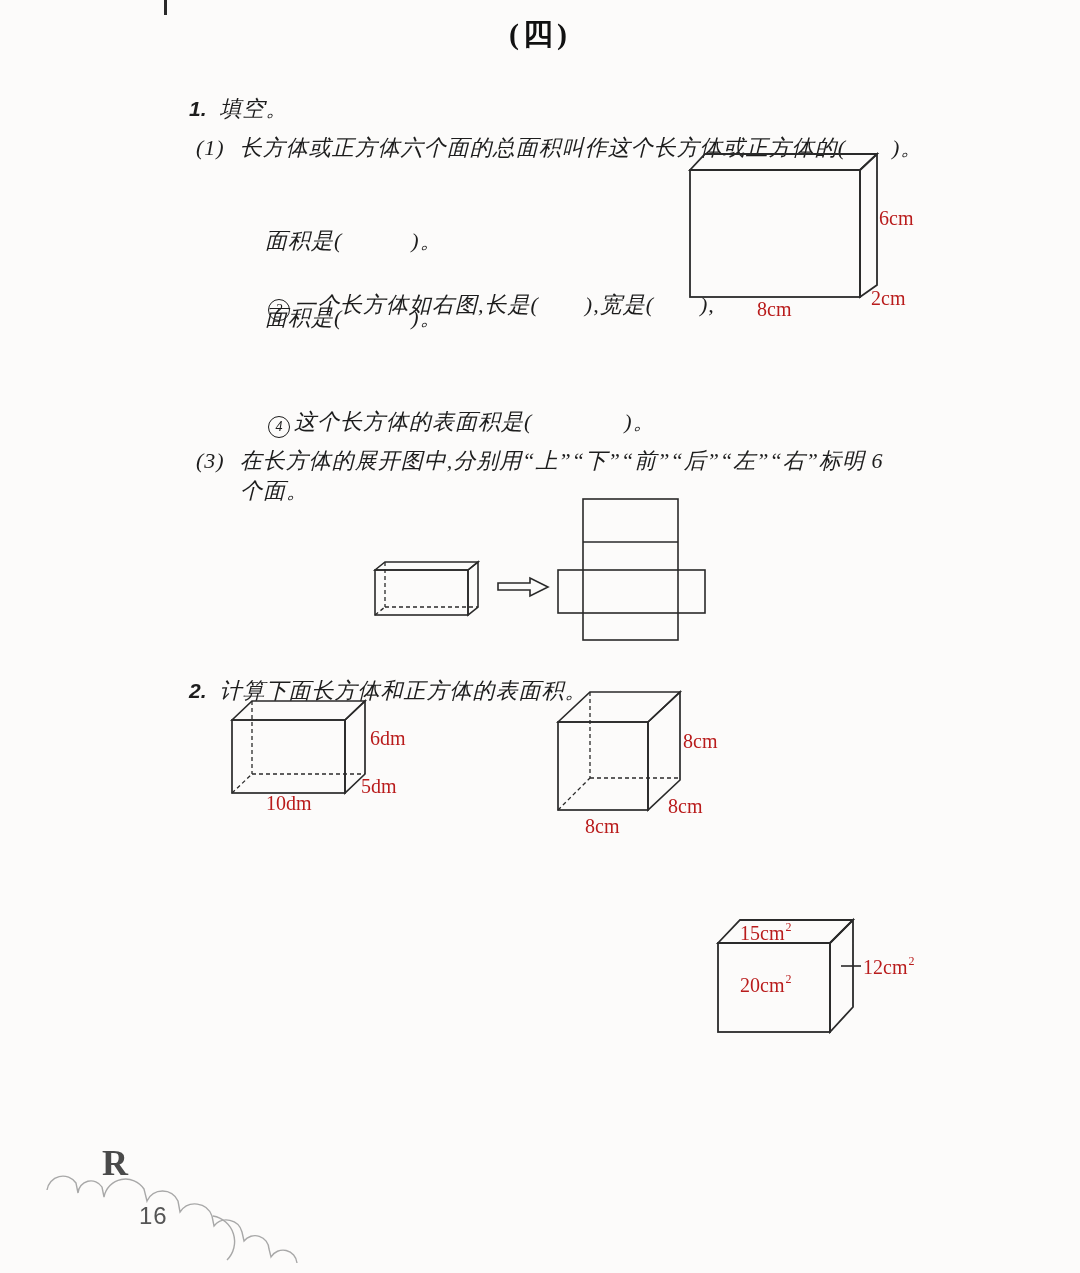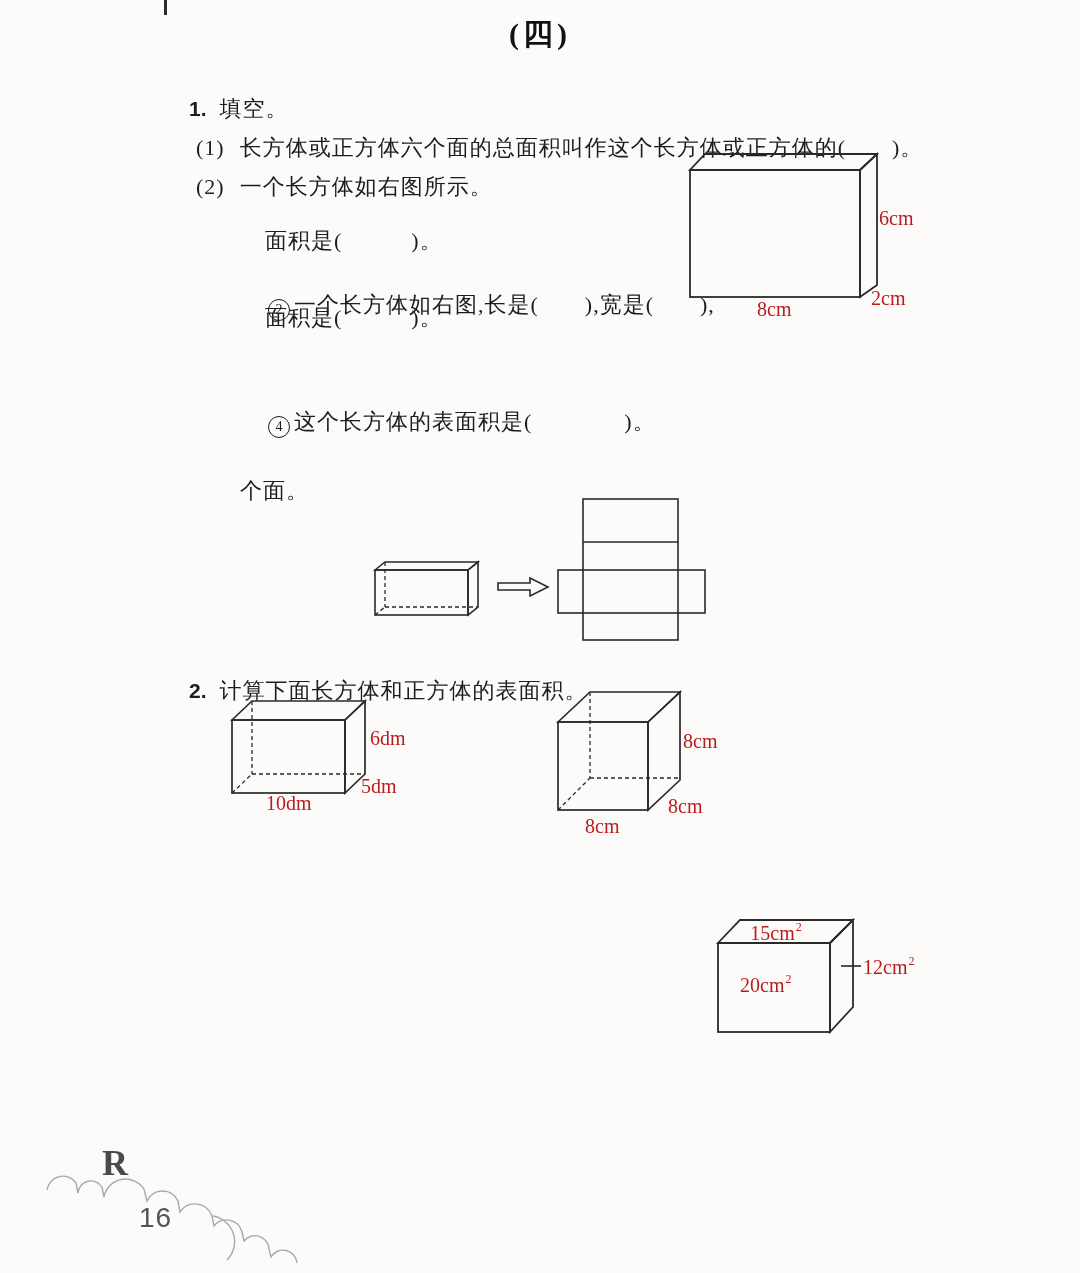--- a/index.html
+++ b/index.html
@@ -6,42 +6,42 @@
   .page{
     position:relative;width:1080px;height:1273px;margin:0 auto;
     background:#fcfbfa;color:#1f1f1f;overflow:hidden;
     font-family:"Liberation Serif",serif;
   }
   .top-mark{position:absolute;left:164px;top:0;width:3px;height:15px;background:#2a2a2a;}
   .title{
     position:absolute;left:0;right:0;top:14px;text-align:center;
     font-size:30px;font-weight:bold;letter-spacing:4px;color:#111;
   }
-  .line{position:absolute;font-size:22px;letter-spacing:1px;white-space:pre;color:#1d1d1d;}
+  .line{position:absolute;font-size:22px;letter-spacing:1px;white-space:pre;color:#1d1d1d;font-style:italic;}
   .qnum{font-family:"Liberation Sans",sans-serif;font-weight:bold;font-size:21px;margin-right:13px;letter-spacing:0;}
   .plabel{margin-right:15px;}
   .circ{
     display:inline-block;width:20px;height:20px;line-height:20px;margin-right:4px;
     border:1.5px solid #1d1d1d;border-radius:50%;text-align:center;
     font-size:14px;letter-spacing:0;vertical-align:-2px;
   }
   .fig{position:absolute;}
   .fig svg{position:absolute;left:0;top:0;overflow:visible;}
   .fig-label{
     position:absolute;font-size:20px;letter-spacing:0;color:#b91c1c;white-space:nowrap;
     font-family:"Liberation Serif",serif;
   }
   .fig-label sup{font-size:12px;position:relative;top:-1px;margin-left:1px;}
-  .centered{text-align:center;}
+  .centered{}
   .logo{
     position:absolute;left:102px;top:1142px;font-size:36px;color:#4a4a4a;
     font-family:"Liberation Serif",serif;font-weight:bold;
   }
   .pagenum{
-    position:absolute;left:139px;top:1202px;font-size:28px;color:#555;
+    position:absolute;left:139px;top:1202px;font-size:24px;color:#555;
     font-family:"Liberation Sans",sans-serif;letter-spacing:1px;
   }
   .clouds{position:absolute;left:45px;top:1150px;}
 </style>
 </head>
 <body>
 
 <div class="page">
 
   <div class="top-mark"></div>
@@ -49,36 +49,36 @@
   <div class="title">(四)</div>
 
   <div class="line" style="left:163px;top:68px">
     <span class="qnum">1.</span><span>填空。</span>
   </div>
 
   <div class="line" style="left:170px;top:107px">
     <span class="plabel">(1)</span><span>长方体或正方体六个面的总面积叫作这个长方体或正方体的(　　)。</span>
   </div>
 
-  <div class="line" style="left:170px;top:146px">
-    <span class="plabel">(2)</span><span>一个长方体如右图所示。</span>
-  </div>
 
   <div class="line" style="left:265px;top:226px">面积是(　　　)。</div>
 
   <div class="line" style="left:242px;top:264px">
     <span class="circ">2</span><span>一个长方体如右图,长是(　　),宽是(　　),</span>
   </div>
   <div class="line" style="left:265px;top:303px">面积是(　　　)。</div>
 
 
   <div class="line" style="left:242px;top:381px">
     <span class="circ">4</span><span>这个长方体的表面积是(　　　　)。</span>
   </div>
 
+  <div class="line" style="left:170px;top:420px">
+    <span class="plabel">(3)</span><span>在长方体的展开图中,分别用“上”“下”“前”“后”“左”“右”标明 6</span>
+  </div>
   <div class="line" style="left:240px;top:476px">个面。</div>
 
   <div class="fig" style="left:685px;top:145px;width:240px;height:180px">
     <svg width="240" height="180" viewBox="0 0 240 180">
       <g fill="none" stroke="#2a2a2a" stroke-width="1.8">
         <rect x="5" y="25" width="170" height="127"></rect>
         <polygon points="5,25 20,9 192,9 175,25"></polygon>
         <polygon points="175,25 192,9 192,140 175,152"></polygon>
       </g>
     </svg>

